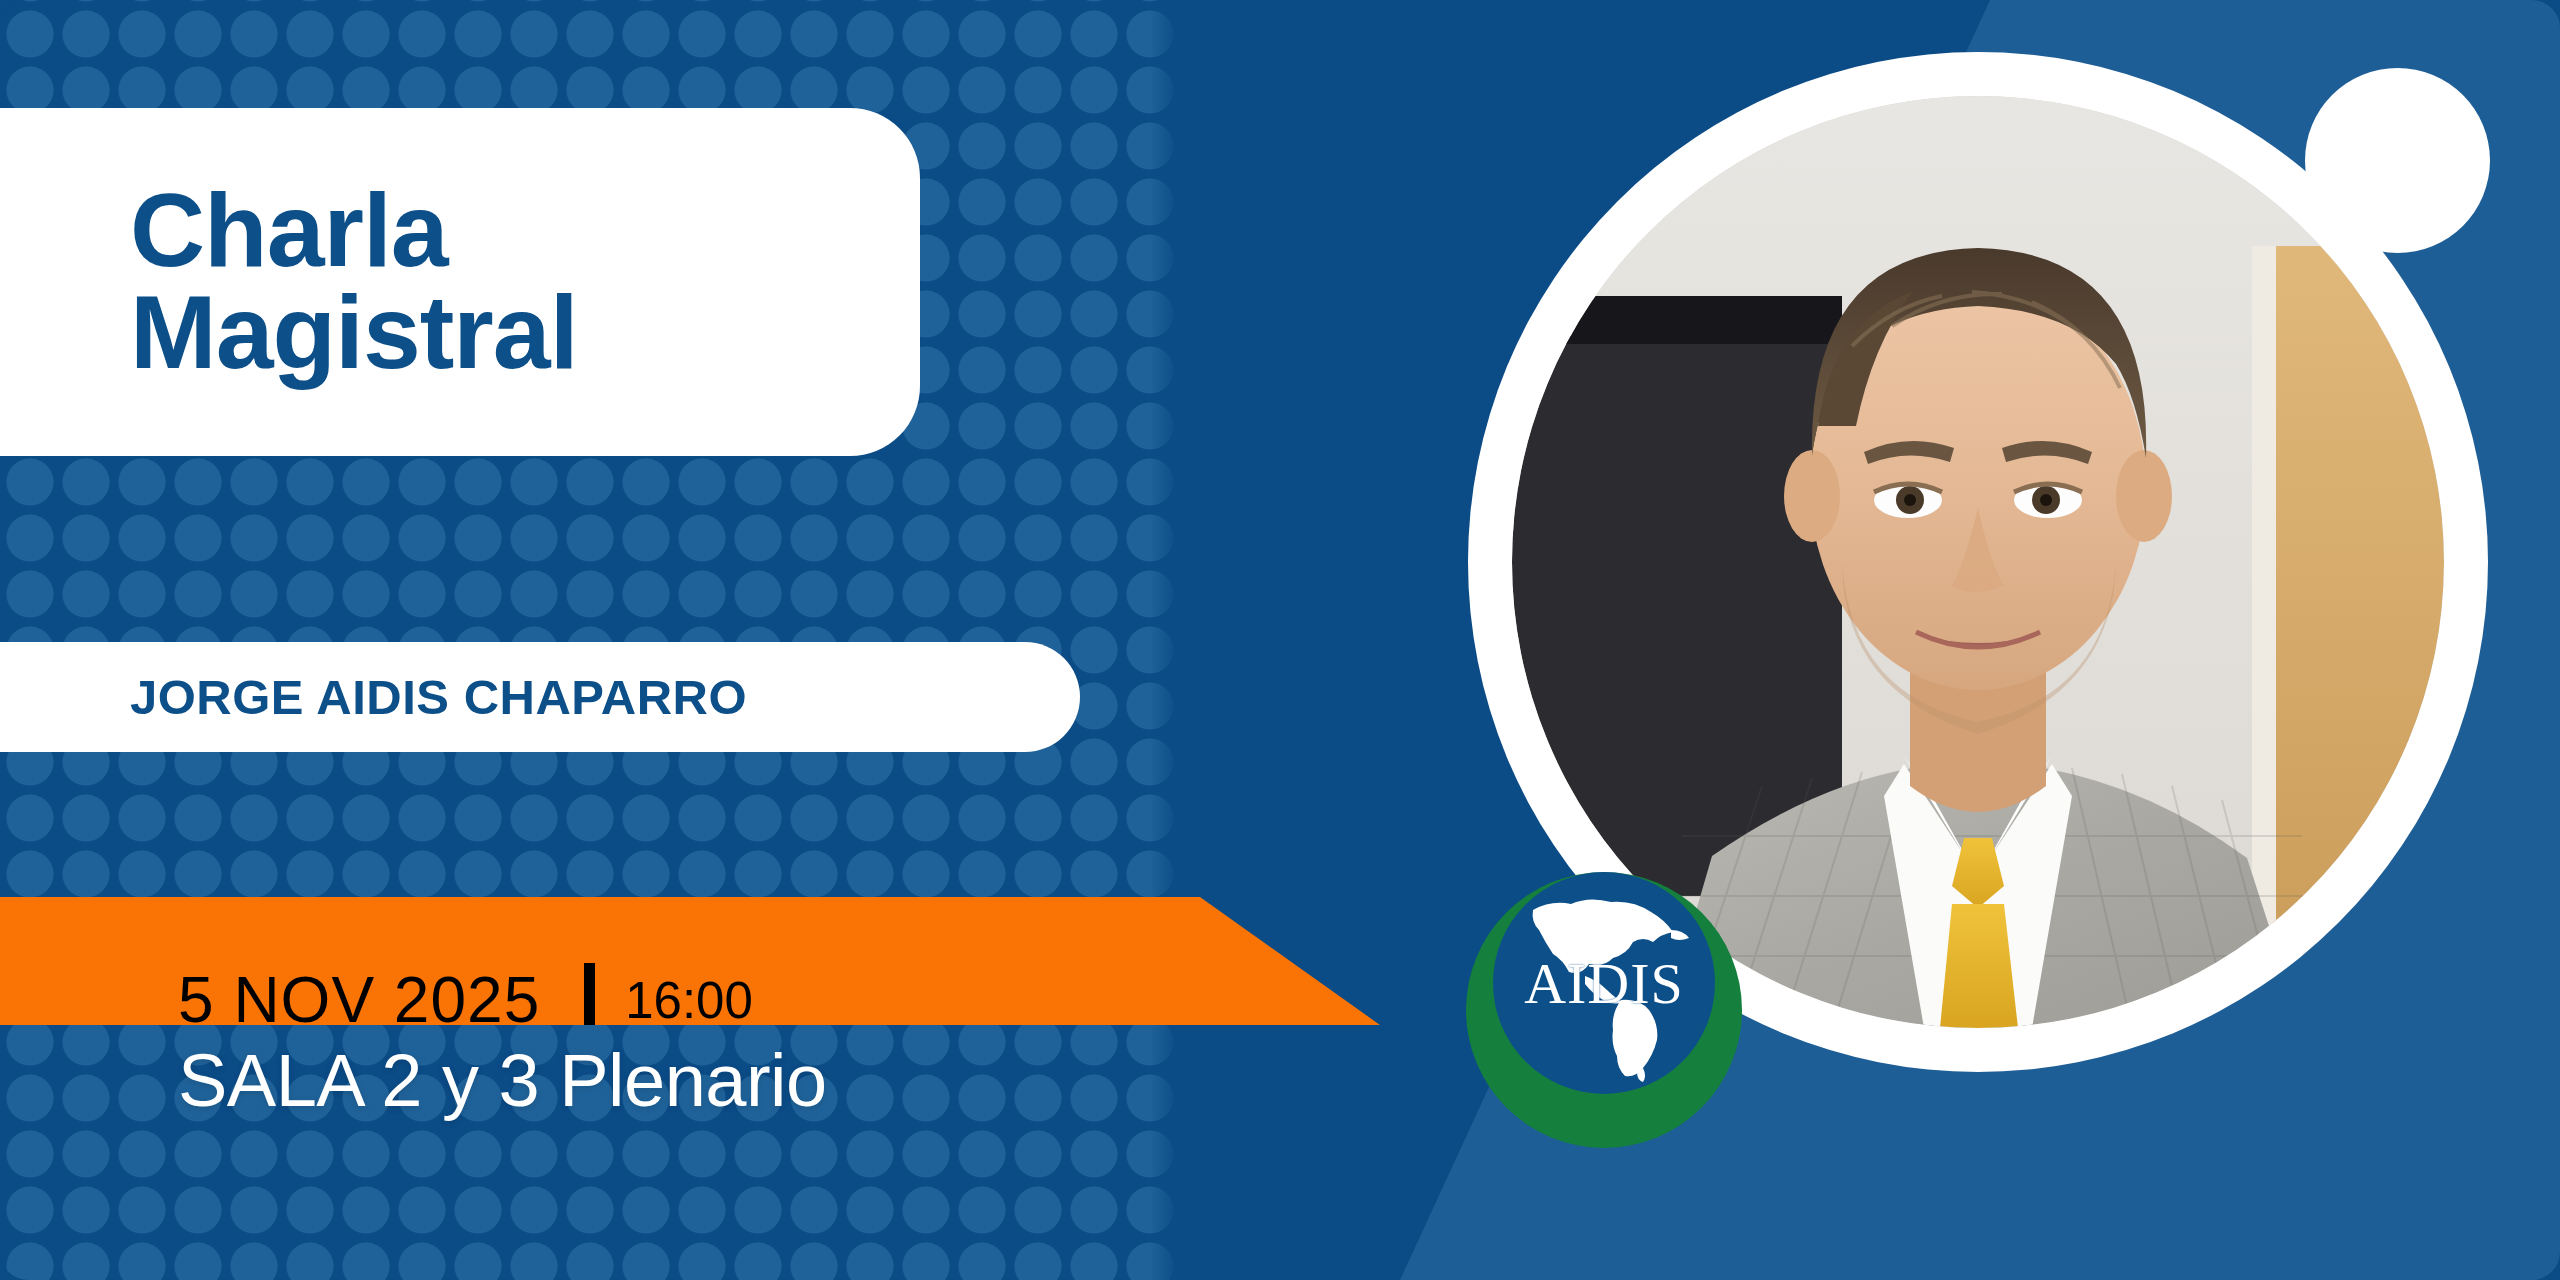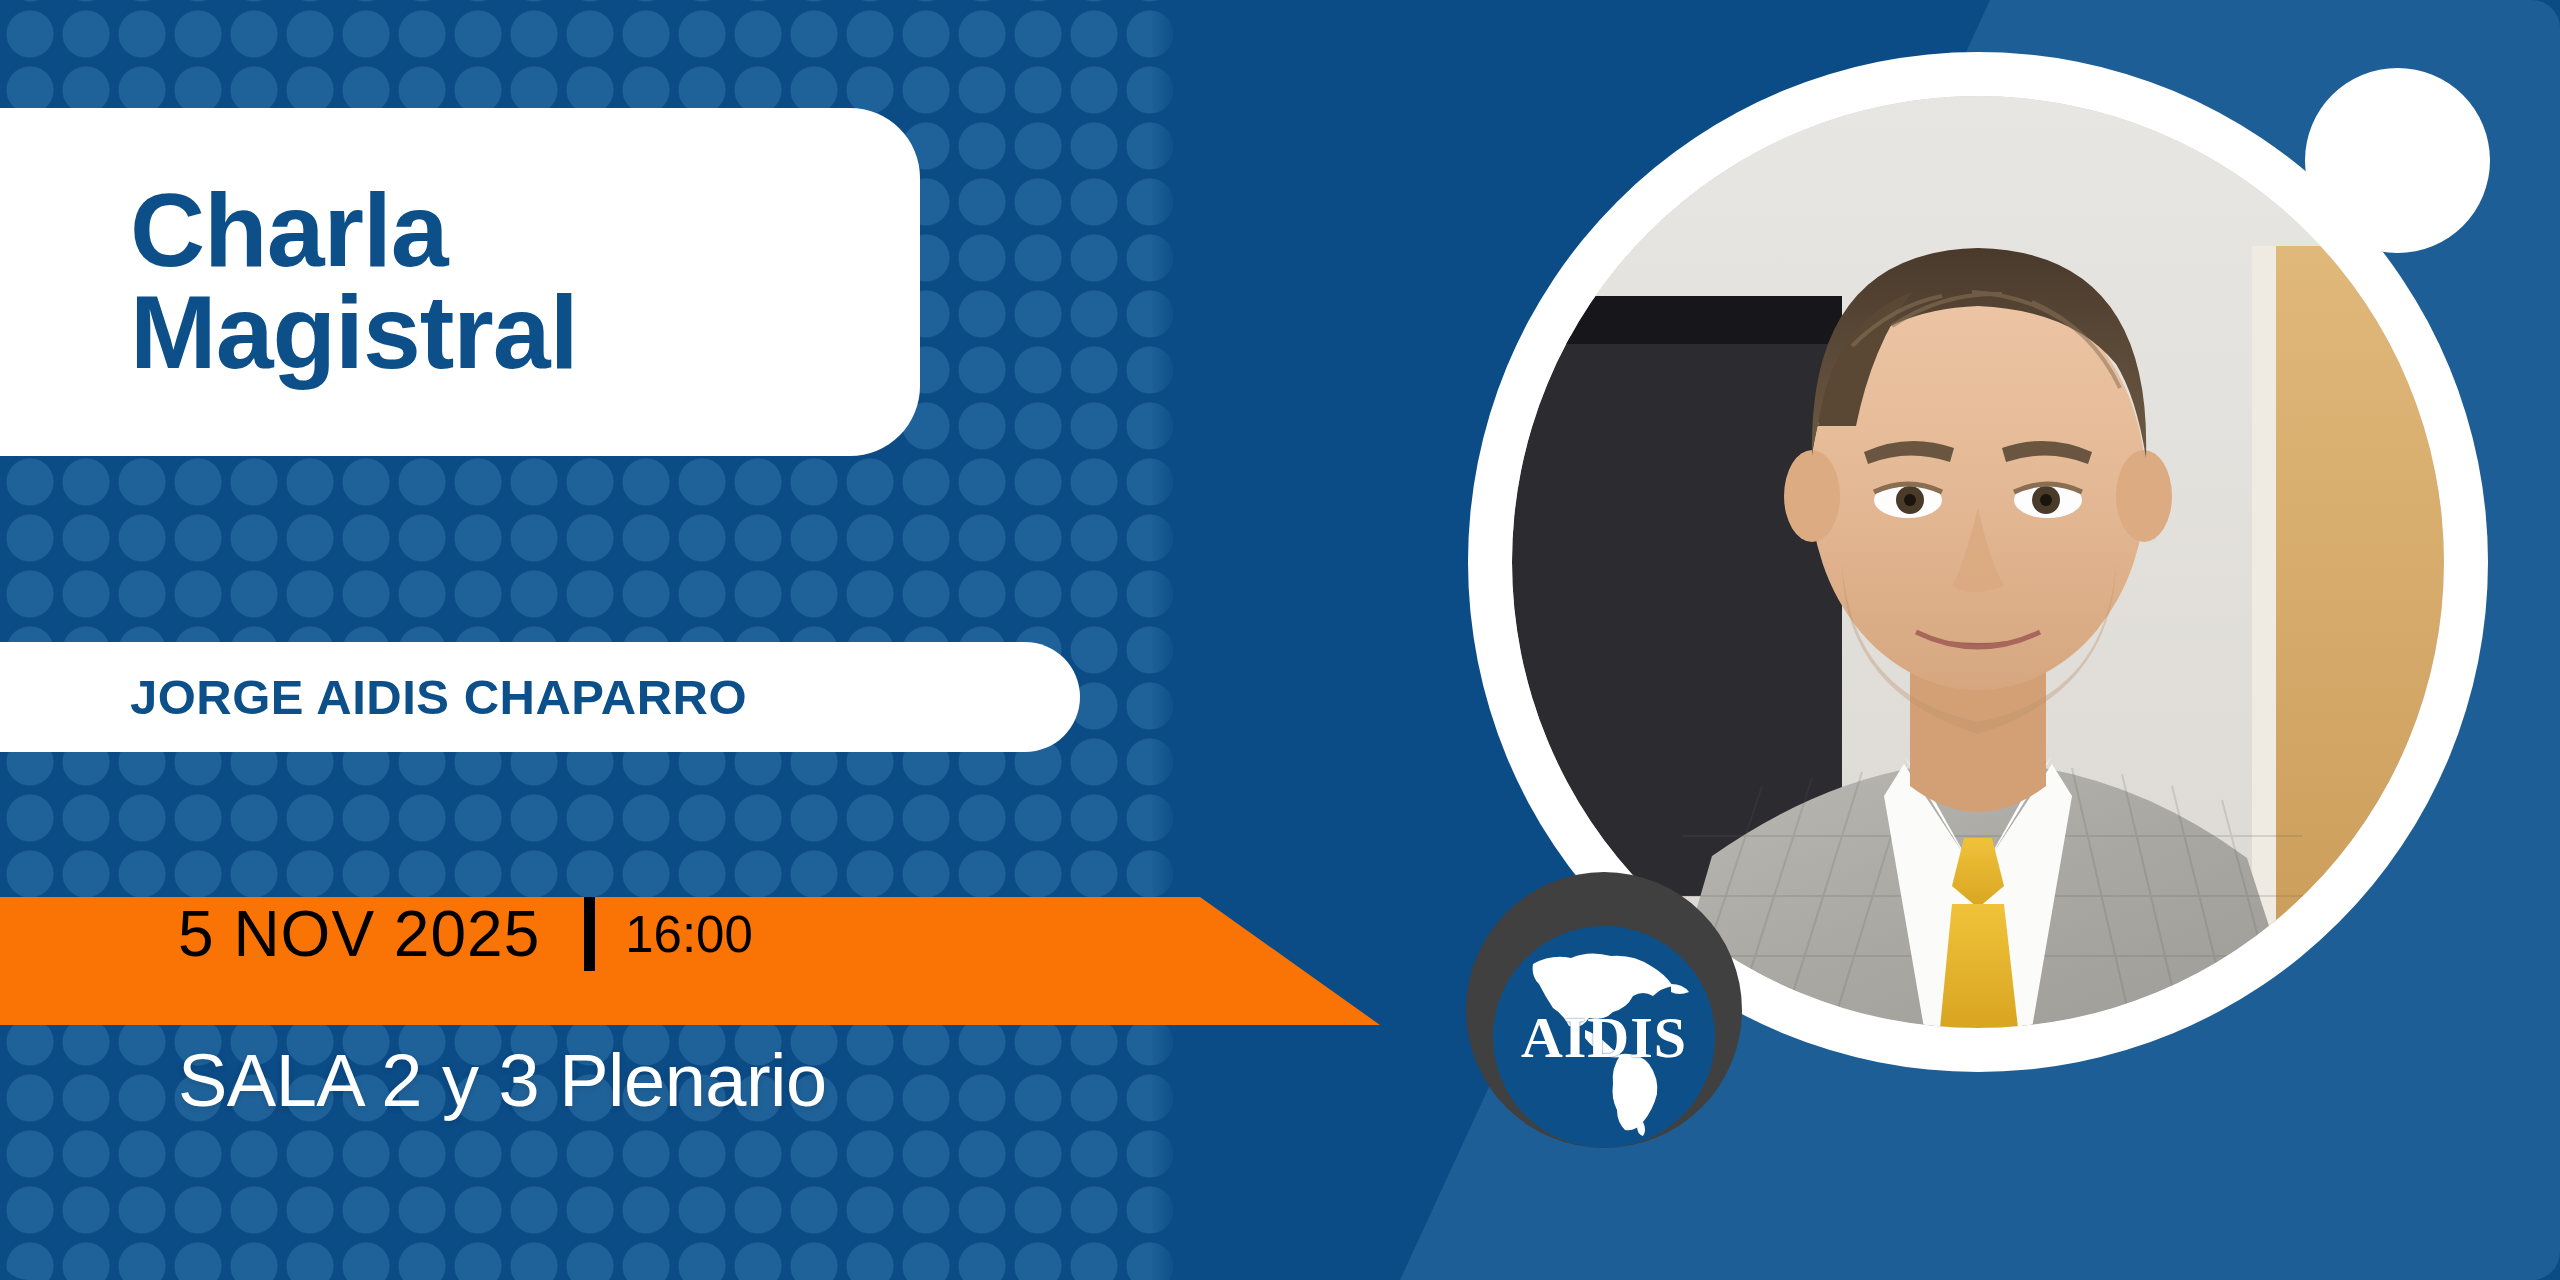--- a/index.html
+++ b/index.html
@@ -75,21 +75,21 @@
     white-space:nowrap;
   }
 
   
   .date-band{
     position:absolute;
     left:0;top:897px;
     width:1400px;height:140px;
     background:#f97405;
     clip-path:polygon(0 0, 1200px 0, 1380px 128px, 0 128px);
-    display:flex;align-items:flex-start;
+    display:flex;align-items:flex-end;
   }
   .date-inner{
     display:flex;align-items:center;
     margin-left:178px;
     color:#000000;
   }
   .date-text{
     font-size:64px;
     font-weight:normal;
     letter-spacing:1px;
@@ -143,22 +143,22 @@
     border-radius:50%;
     background:#ffffff;
   }
 
   
   .aidis{
     position:absolute;
     left:1466px;top:872px;
     width:276px;height:276px;
     border-radius:50%;
-    background:#404040;
-    display:flex;align-items:flex-end;justify-content:center;font-weight:bold;
+    background:#15803d;
+    display:flex;align-items:flex-start;justify-content:center;
   }
   .aidis-globe{
     position:relative;
     width:222px;height:222px;
     border-radius:50%;
     background:#0d5089;
     overflow:hidden;
     display:flex;align-items:center;justify-content:center;
   }
   .aidis-word{

